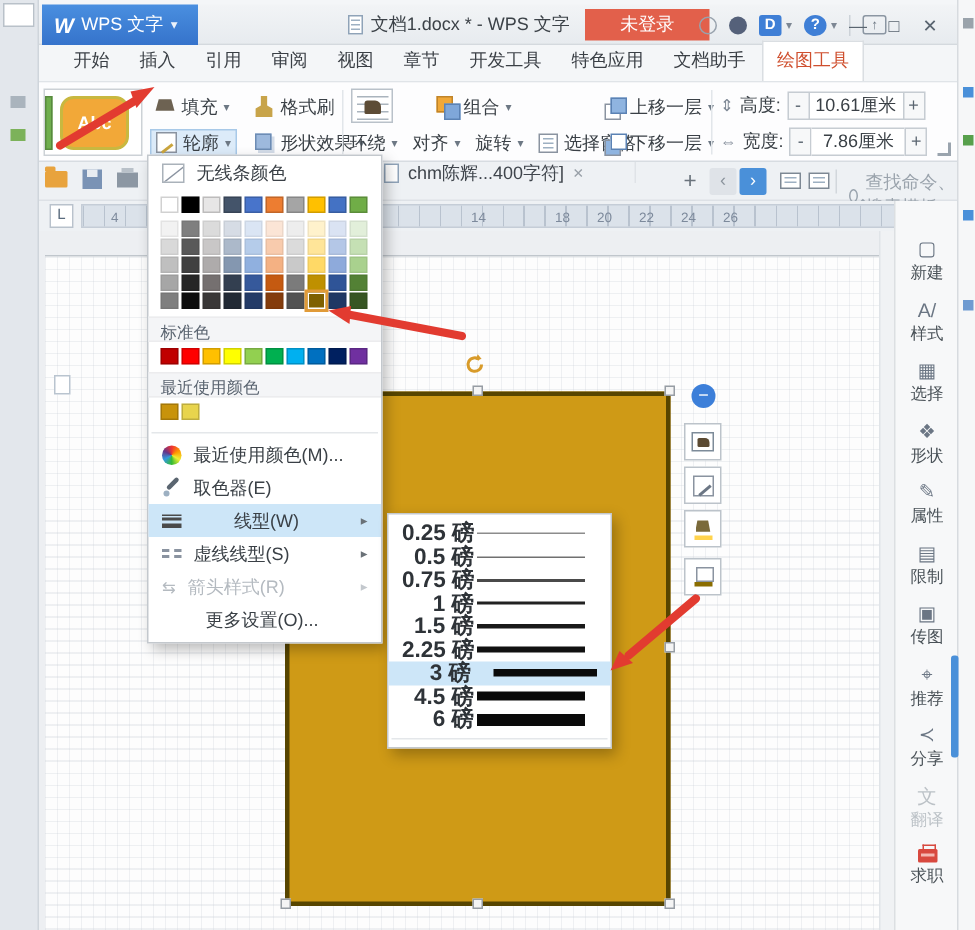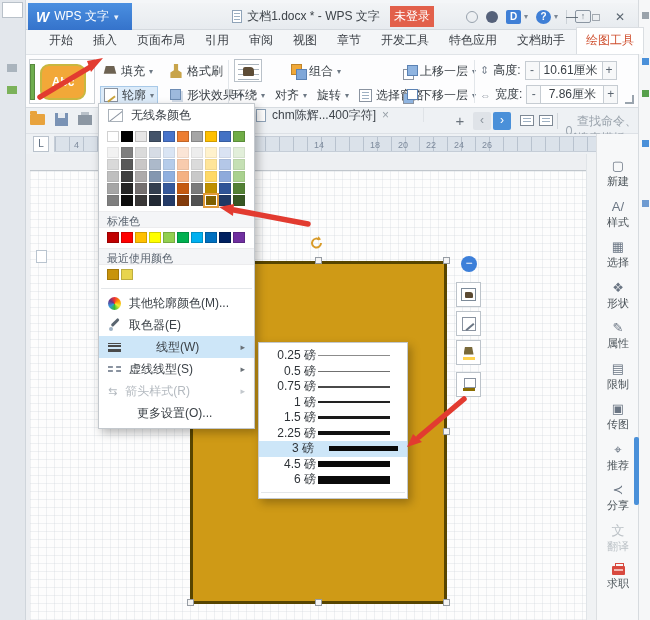--- a/index.html
+++ b/index.html
@@ -20,21 +20,21 @@
   .right-strip .r5 { position:absolute; left:3px; top:200px; width:7px; height:7px; background:#6f9bd1; }
 
   
   .titlebar { position:absolute; left:26px; top:3px; width:612px; height:27px; background:linear-gradient(#f2f4f6,#e7ebef); border-bottom:1px solid #d4d9de; }
   .wps-btn { position:absolute; left:2px; top:0; height:27px; width:104px; background:linear-gradient(#4a8fe0,#3573cb); color:#fff; display:flex; align-items:center; gap:5px; padding:0 8px; cursor:pointer; }
   .wps-logo { font-weight:bold; font-size:14px; font-style:italic; }
   .wps-caret { font-size:9px; opacity:.9; }
   .doc-title { position:absolute; left:150px; top:0; width:260px; height:27px; display:flex; align-items:center; justify-content:center; gap:5px; color:#3c4248; }
   .doc-ic { width:10px; height:13px; background:#fff; border:1px solid #8fa3b8; position:relative; }
   .doc-ic::before { content:""; position:absolute; left:1px; top:2px; width:6px; height:1px; background:#9db0c2; box-shadow:0 3px 0 #9db0c2, 0 6px 0 #9db0c2; }
-  .login-btn { position:absolute; left:364px; top:3px; width:44px; height:21px; background:#e2604b; color:#fff; display:flex; align-items:center; justify-content:center; cursor:pointer; }
+  .login-btn { position:absolute; left:364px; top:3px; width:83px; height:21px; background:#e2604b; color:#fff; display:flex; align-items:center; justify-content:center; cursor:pointer; }
   .tb-icons { position:absolute; left:440px; top:0; height:27px; display:flex; align-items:center; gap:8px; color:#7d8794; }
   .tb-circle { width:12px; height:12px; border:1.5px solid #98a2ad; border-radius:50%; }
   .tb-dot { width:12px; height:12px; border-radius:50%; background:#55617a; }
   .badge { min-width:15px; height:14px; background:#3f7fd6; color:#fff; font-size:10px; font-weight:bold; text-align:center; line-height:14px; border-radius:2px; }
   .bcaret { font-size:8px; color:#7d8794; margin-left:-5px; }
   .tb-sep { width:1px; height:14px; background:#ccd2d8; }
   .collapse-ic { width:16px; height:13px; border:1px solid #8b96a2; border-radius:2px; text-align:center; line-height:11px; font-size:9px; color:#6d7884; }
   .win-controls { position:absolute; right:6px; top:0; height:27px; display:flex; align-items:center; }
   .win-controls span { width:24px; text-align:center; color:#5a6570; font-size:12px; cursor:pointer; }
 
@@ -170,21 +170,21 @@
   .dropper::after { content:""; position:absolute; left:2px; top:2px; width:10px; height:2.5px; background:#5a6570; transform:rotate(-45deg); border-radius:2px; }
   .dropper::before { content:""; position:absolute; left:1px; bottom:1px; width:4px; height:4px; background:#9db0c2; border-radius:50%; }
   .lines-ic div { background:#4a4a4a; width:13px; margin:1.5px 0; }
   .dash-ic div { width:13px; border-top:2px dashed #8a93a0; margin:2px 0; }
   .dd-divider { height:1px; background:#e4e7ea; margin:3px 2px; }
 
   
   .submenu { position:absolute; left:258px; top:342px; width:150px; background:#fff; border:1px solid #c3c8cd; box-shadow:3px 4px 9px rgba(0,0,0,.28); z-index:12; padding:5px 0 3px; }
   .sm-row { display:flex; align-items:center; height:15.5px; padding:0 9px; cursor:pointer; }
   .sm-row.sel { background:#CDE6F8;gap:13px; }
-  .sm-label { width:48px; text-align:right; font-size:12px; color:#2e3338; margin-right:2px; white-space:nowrap; }
+  .sm-label { width:48px; text-align:right; font-size:15px; color:#2e3338; margin-right:2px; white-space:nowrap;font-weight:bold; }
   .sm-line { width:72px; }
   .sm-more { height:22px; line-height:22px; padding-left:22px; color:#3a4046; cursor:pointer; }
   .sm-div { height:1px; background:#e4e7ea; margin:4px 2px 2px; }
 
   
   .arrows { position:absolute; left:0; top:0; width:650px; height:620px; z-index:20; pointer-events:none; }
 
   .briefcase { width:13px; height:9px; background:#d8493f; margin:3px auto 0; border-radius:1px; position:relative; }
   .briefcase::before { content:""; position:absolute; left:3px; top:-3px; width:7px; height:3px; border:1px solid #d8493f; border-bottom:none; }
   .briefcase::after { content:""; position:absolute; left:2px; top:3px; width:9px; height:1.5px; background:#f4b8b2; }
@@ -231,21 +231,20 @@
     <div class="win-controls">
       <span>—</span>
       <span>□</span>
       <span>✕</span>
     </div>
   </div>
 
   <div class="menurow" id="menu-tabs">
       <div class="mtab">开始</div>
       <div class="mtab">插入</div>
-      <div class="mtab">页面布局</div>
       <div class="mtab">引用</div>
       <div class="mtab">审阅</div>
       <div class="mtab">视图</div>
       <div class="mtab">章节</div>
       <div class="mtab">开发工具</div>
       <div class="mtab">特色应用</div>
       <div class="mtab">文档助手</div>
       <div class="mtab active">绘图工具</div>
     </div>
 
@@ -547,21 +546,21 @@
         <span class="sw" style="background: rgb(112, 48, 160);"></span>
       </div>
     <div class="dd-header">最近使用颜色</div>
     <div class="swrow" id="recent-row" style="padding-bottom:5px">
         <span class="sw" style="background: rgb(200, 147, 11);"></span>
         <span class="sw" style="background: rgb(232, 212, 77);"></span>
       </div>
     <div class="dd-divider"></div>
     <div class="mi">
       <span class="wheel"></span>
-      <span>其他轮廓颜色(M)...</span>
+      <span>最近使用颜色(M)...</span>
     </div>
     <div class="mi">
       <span class="dropper"></span>
       <span>取色器(E)</span>
     </div>
     <div class="mi hl">
       <span class="lines-ic">
           <div style="height:1px"></div>
           <div style="height:2px"></div>
           <div style="height:3px"></div>

